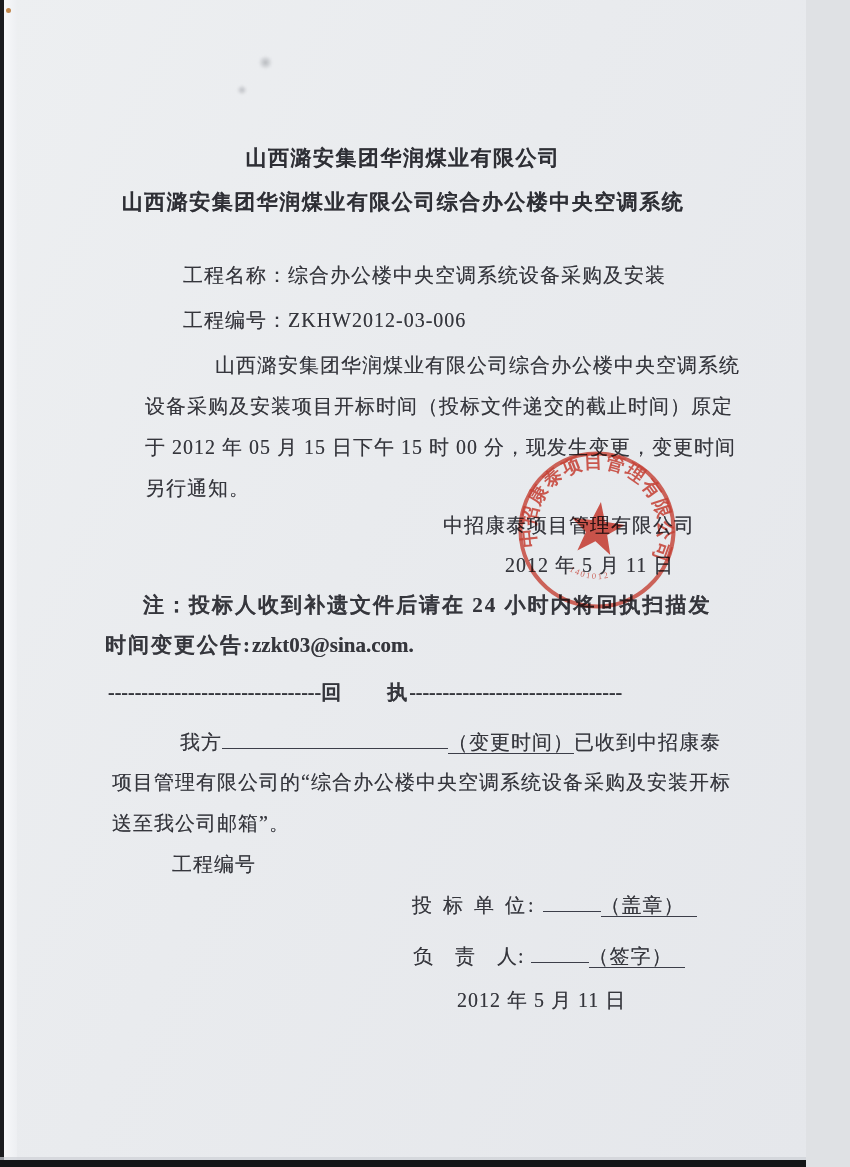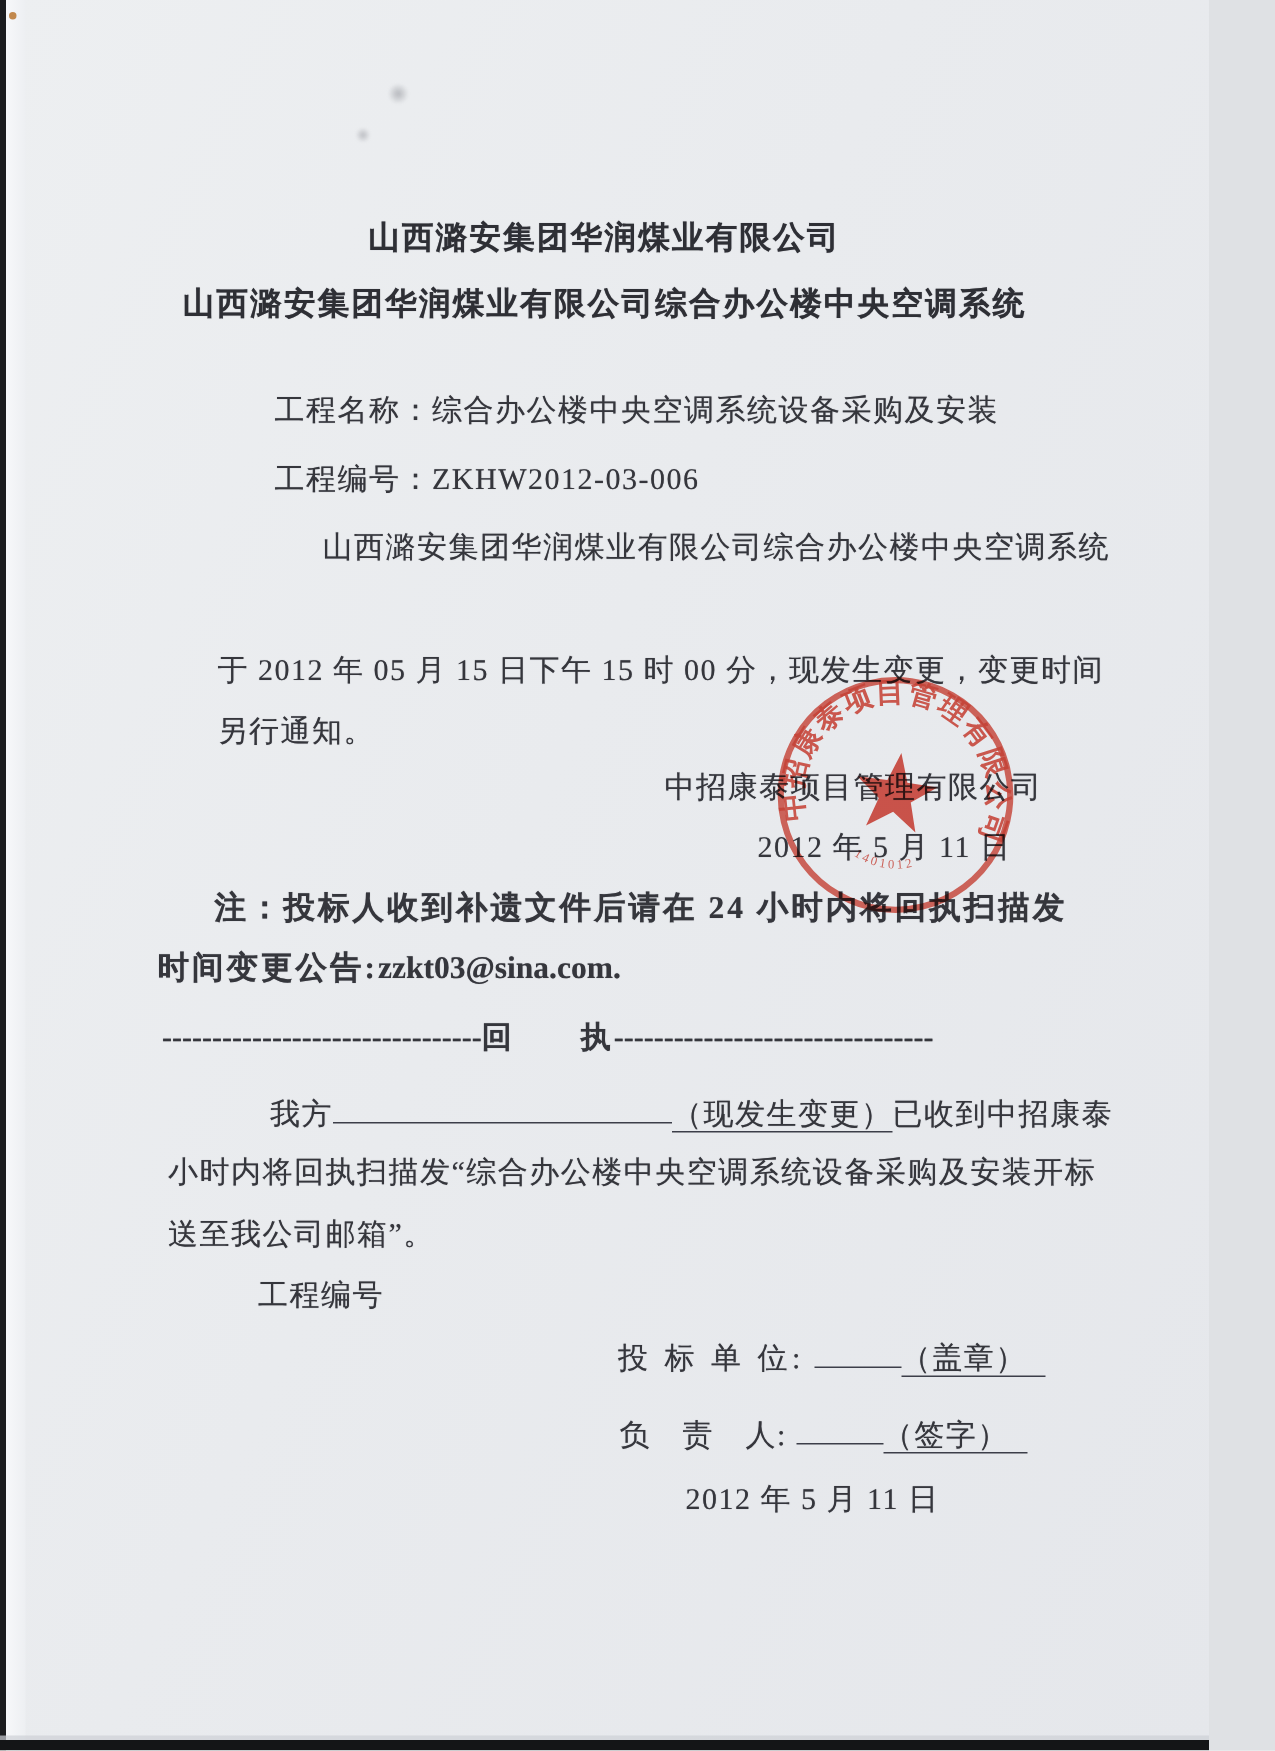--- a/index.html
+++ b/index.html
@@ -47,43 +47,44 @@
   .sp-label{letter-spacing:3px;}
 </style>
 </head>
 <body>
 
 <div class="sheet">
 
   <div class="line bold center title" style="top:145px;">山西潞安集团华润煤业有限公司</div>
   <div class="line bold center title" style="top:189px;">山西潞安集团华润煤业有限公司综合办公楼中央空调系统</div>
 
-  <div class="line" style="left:183px;top:263px;font-family:Liberation Mono, monospace;">工程名称：综合办公楼中央空调系统设备采购及安装</div>
+  <div class="line" style="left:183px;top:263px;">工程名称：综合办公楼中央空调系统设备采购及安装</div>
   <div class="line" style="left:183px;top:308px;">工程编号：ZKHW2012-03-006</div>
 
   <div class="line" style="left:215px;top:353px;">山西潞安集团华润煤业有限公司综合办公楼中央空调系统</div>
+  <div class="line" style="left:145px;top:394px;">设备采购及安装项目开标时间（投标文件递交的截止时间）原定</div>
   <div class="line" style="left:145px;top:435px;">于 2012 年 05 月 15 日下午 15 时 00 分，现发生变更，变更时间</div>
   <div class="line" style="left:145px;top:476px;">另行通知。</div>
 
   <div class="line" style="left:443px;top:513px;">中招康泰项目管理有限公司</div>
   <div class="line" style="left:505px;top:553px;">2012 年 5 月 11 日</div>
 
   <div class="line bold" style="left:143px;top:592px;font-size:21px;letter-spacing:2px;">注：投标人收到补遗文件后请在 24 小时内将回执扫描发</div>
   <div class="line bold" style="left:105px;top:632px;font-size:21px;letter-spacing:2px;">
     <span>时间变更公告:</span><span style="letter-spacing:0;">zzkt03@sina.com.</span>
   </div>
 
   <div class="line bold" style="left:108px;top:680px;letter-spacing:0;">
     <span>--------------------------------</span><span style="letter-spacing:2px;">回　　执</span><span>--------------------------------</span>
   </div>
 
   <div class="line" style="left:180px;top:729px;">
-    <span>我方</span><span class="blank blank-unit"></span><span class="u">（现发生变更）</span><span>已收到中招康泰</span>
+    <span>我方</span><span class="blank blank-unit"></span><span class="u">（变更时间）</span><span>已收到中招康泰</span>
   </div>
-  <div class="line" style="left:112px;top:770px;">小时内将回执扫描发“综合办公楼中央空调系统设备采购及安装开标</div>
+  <div class="line" style="left:112px;top:770px;">项目管理有限公司的“综合办公楼中央空调系统设备采购及安装开标</div>
   <div class="line" style="left:112px;top:811px;">送至我公司邮箱”。</div>
   <div class="line" style="left:172px;top:852px;">工程编号</div>
 
   <div class="line" style="left:412px;top:892px;">
     <span class="sp-label">投 标 单 位:</span>
     <span class="blank blank-seal"></span><span class="u pad-after">（盖章）</span>
   </div>
   <div class="line" style="left:413px;top:943px;">
     <span>负　责　人:</span>
     <span class="blank blank-seal"></span><span class="u pad-after">（签字）</span>

